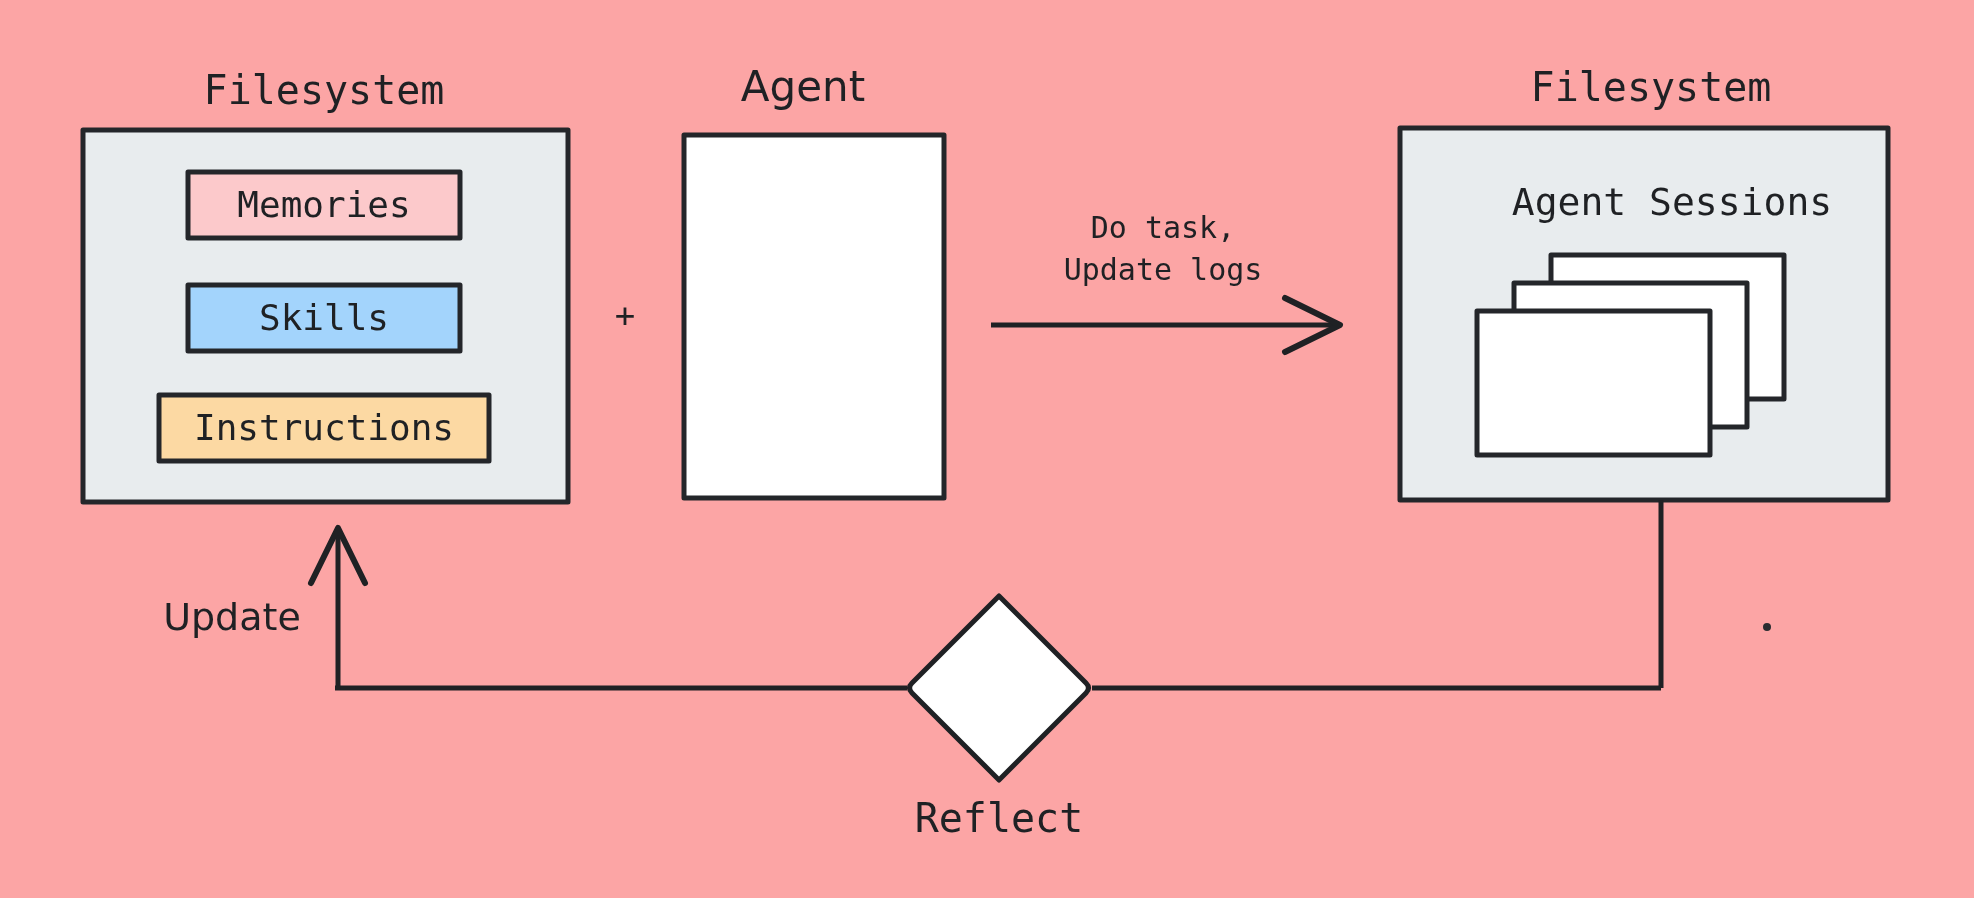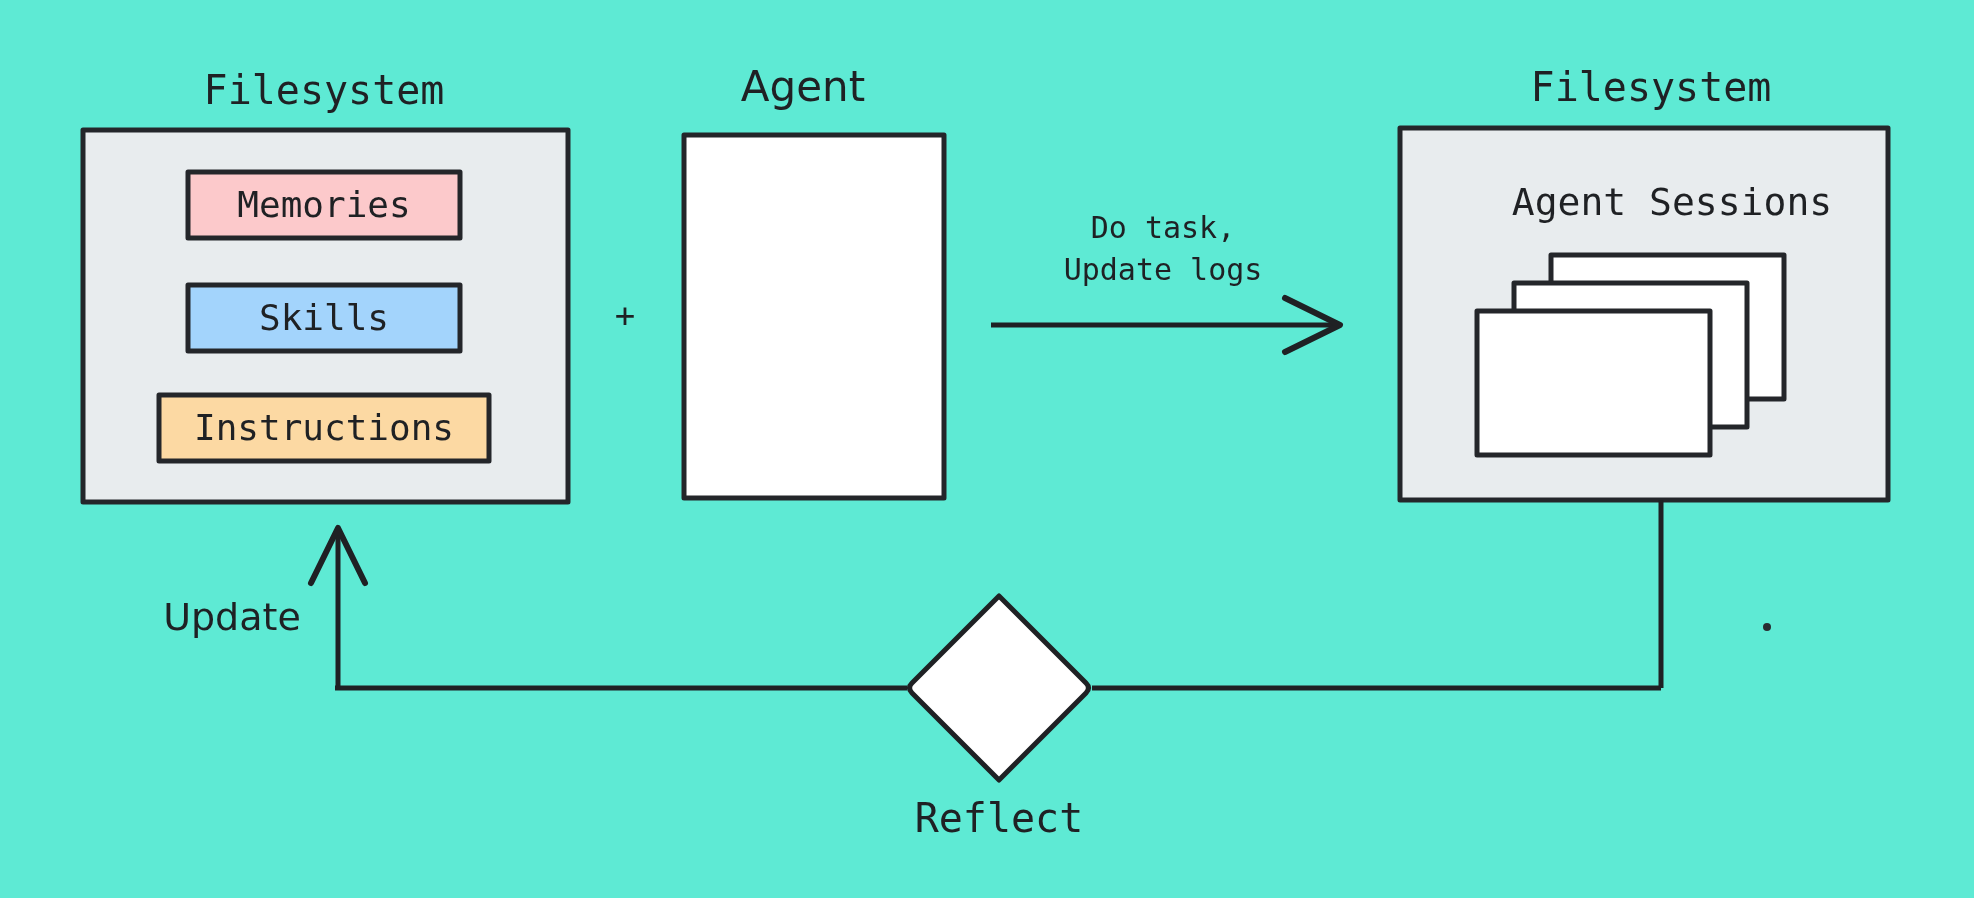--- a/index.html
+++ b/index.html
@@ -12,21 +12,21 @@
     width: 1974px;
     height: 898px;
     overflow: hidden;
     font-family: "DejaVu Sans Mono", "Liberation Mono", monospace;
     color: #1f2124;
   }
   #diagram-root {
     position: relative;
     width: 1974px;
     height: 898px;
-    background: #5eead4;
+    background: #fca5a5;
   }
   #diagram-svg {
     position: absolute;
     left: 0;
     top: 0;
     width: 1974px;
     height: 898px;
     display: block;
   }
   .mono-label {

